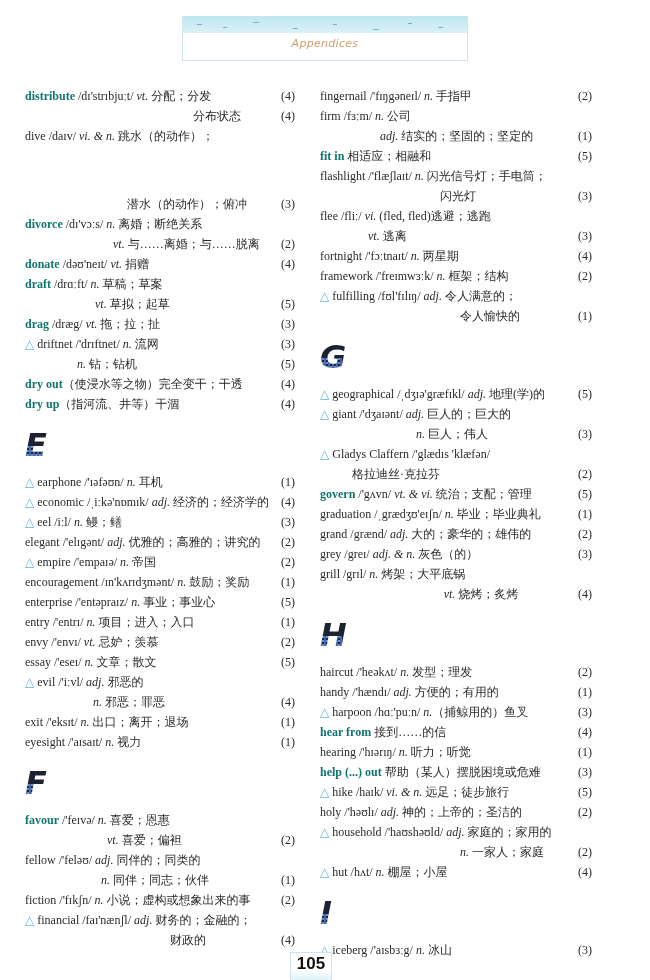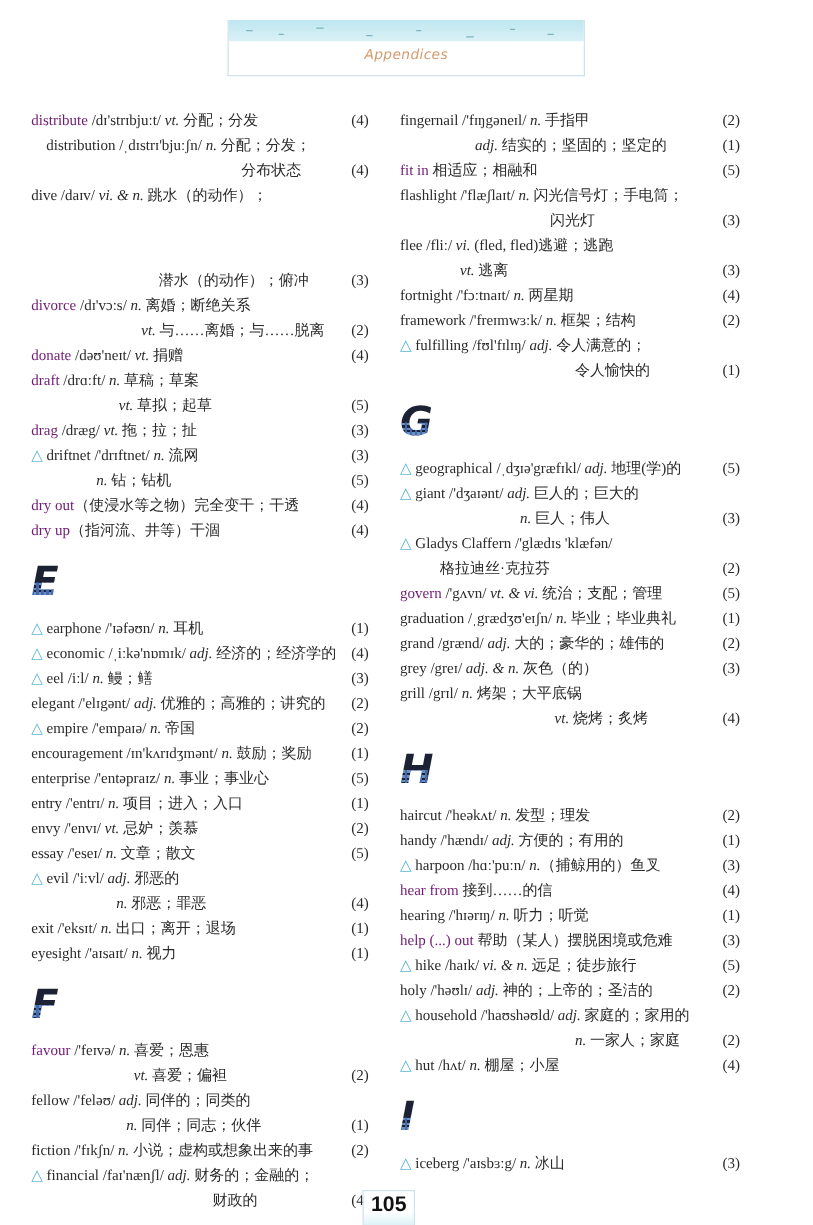--- a/index.html
+++ b/index.html
@@ -10,21 +10,21 @@
      background:linear-gradient(180deg,#bfe6f0 0%,#d9f1f6 100%); }
   .header-band .dash { position:absolute; height:1px; background:#7fb3c2; }
   .header-title { position:absolute; left:0; right:0; top:21px; text-align:center; font-family:"DejaVu Sans", sans-serif;
      font-style:italic; font-size:11px; color:#d49a6a; letter-spacing:0.3px; }
   .col { position:absolute; top:86px; font-size:12px; line-height:20px; }
   .col.left { left:25px; width:270px; }
   .col.right { left:320px; width:272px; }
   .row { position:relative; height:20px; white-space:nowrap; }
   .row .num { position:absolute; right:0; top:0; }
   .row.cont { }
-  .hw { font-weight:normal; color:#701a75; }
+  .hw { font-weight:bold; color:#0f766e; }
   .pos { font-style:italic; }
   .tri { color:#5bb6d6; font-family:"DejaVu Sans", sans-serif; font-size:12px; margin-right:3px; }
   .letter { position:relative; height:44px; margin-top:12px; margin-bottom:2px; }
   .letter .glyph { position:absolute; left:0; top:2px; font-family:"DejaVu Sans", sans-serif; font-weight:bold; font-size:32px;
      font-style:italic; color:#1c2233; line-height:34px; }
   .letter .dots { position:absolute; left:0; top:20px; width:22px; height:14px;
      background:repeating-linear-gradient(90deg,#3a6fd0 0 2px,transparent 2px 4px),
                 repeating-linear-gradient(0deg,#7aa8e8 0 2px,transparent 2px 4px); opacity:0.75; mix-blend-mode:screen; }
   .page-num { position:absolute; left:290px; top:952px; width:40px; height:28px; border:1px solid #cfe3ea; border-bottom:none;
      background:linear-gradient(180deg,#ffffff 0%,#ffffff 60%,#d9f1f6 100%); text-align:center;
@@ -42,21 +42,20 @@
     <span class="dash" style="left:150px;top:8px;width:4px"></span>
     <span class="dash" style="left:190px;top:13px;width:6px"></span>
     <span class="dash" style="left:225px;top:7px;width:4px"></span>
     <span class="dash" style="left:255px;top:11px;width:5px"></span>
   </div>
   <div class="header-title">Appendices</div>
 </div>
 
 <div class="col left" id="col-left">
     <div class="row"><span class="hw">distribute</span><span> /dɪ'strɪbjuːt/ </span><span class="pos">vt.</span><span> 分配；分发</span><span class="num">(4)</span></div>
-    <div class="row cont" style="padding-left: 12px;"><span>distribution /ˌdɪstrɪ'bjuːʃn/ </span><span class="pos">n.</span><span> 分配；分发；</span><span class="num"></span></div>
     <div class="row cont" style="padding-left: 168px;"><span>分布状态</span><span class="pos"></span><span></span><span class="num">(4)</span></div>
     <div class="row"><span>dive</span><span> /daɪv/ </span><span class="pos">vi. &amp; n.</span><span> 跳水（的动作）；</span><span class="num"></span></div>
     <div class="row cont" style="padding-left: 102px; margin-top: 48px;"><span>潜水（的动作）；俯冲</span><span class="pos"></span><span></span><span class="num">(3)</span></div>
     <div class="row"><span class="hw">divorce</span><span> /dɪ'vɔːs/ </span><span class="pos">n.</span><span> 离婚；断绝关系</span><span class="num"></span></div>
     <div class="row cont" style="padding-left: 88px;"><span></span><span class="pos">vt.</span><span> 与……离婚；与……脱离</span><span class="num">(2)</span></div>
     <div class="row"><span class="hw">donate</span><span> /dəʊ'neɪt/ </span><span class="pos">vt.</span><span> 捐赠</span><span class="num">(4)</span></div>
     <div class="row"><span class="hw">draft</span><span> /drɑːft/ </span><span class="pos">n.</span><span> 草稿；草案</span><span class="num"></span></div>
     <div class="row cont" style="padding-left: 70px;"><span></span><span class="pos">vt.</span><span> 草拟；起草</span><span class="num">(5)</span></div>
     <div class="row"><span class="hw">drag</span><span> /dræg/ </span><span class="pos">vt.</span><span> 拖；拉；扯</span><span class="num">(3)</span></div>
     <div class="row"><span class="tri">△</span><span>driftnet</span><span> /'drɪftnet/ </span><span class="pos">n.</span><span> 流网</span><span class="num">(3)</span></div>
@@ -88,20 +87,21 @@
     <div class="row"><span class="hw">favour</span><span> /'feɪvə/ </span><span class="pos">n.</span><span> 喜爱；恩惠</span><span class="num"></span></div>
     <div class="row cont" style="padding-left: 82px;"><span></span><span class="pos">vt.</span><span> 喜爱；偏袒</span><span class="num">(2)</span></div>
     <div class="row"><span>fellow</span><span> /'feləʊ/ </span><span class="pos">adj.</span><span> 同伴的；同类的</span><span class="num"></span></div>
     <div class="row cont" style="padding-left: 76px;"><span></span><span class="pos">n.</span><span> 同伴；同志；伙伴</span><span class="num">(1)</span></div>
     <div class="row"><span>fiction</span><span> /'fɪkʃn/ </span><span class="pos">n.</span><span> 小说；虚构或想象出来的事</span><span class="num">(2)</span></div>
     <div class="row"><span class="tri">△</span><span>financial</span><span> /faɪ'nænʃl/ </span><span class="pos">adj.</span><span> 财务的；金融的；</span><span class="num"></span></div>
     <div class="row cont" style="padding-left: 145px;"><span>财政的</span><span class="pos"></span><span></span><span class="num">(4)</span></div>
   </div>
 <div class="col right" id="col-right">
     <div class="row"><span>fingernail</span><span> /'fɪŋgəneɪl/ </span><span class="pos">n.</span><span> 手指甲</span><span class="num">(2)</span></div>
+    <div class="row"><span>firm</span><span> /fɜːm/ </span><span class="pos">n.</span><span> 公司</span><span class="num"></span></div>
     <div class="row cont" style="padding-left: 60px;"><span></span><span class="pos">adj.</span><span> 结实的；坚固的；坚定的</span><span class="num">(1)</span></div>
     <div class="row"><span class="hw">fit in</span><span> 相适应；相融和</span><span class="pos"></span><span></span><span class="num">(5)</span></div>
     <div class="row"><span>flashlight</span><span> /'flæʃlaɪt/ </span><span class="pos">n.</span><span> 闪光信号灯；手电筒；</span><span class="num"></span></div>
     <div class="row cont" style="padding-left: 120px;"><span>闪光灯</span><span class="pos"></span><span></span><span class="num">(3)</span></div>
     <div class="row"><span>flee</span><span> /fliː/ </span><span class="pos">vi.</span><span> (fled, fled)逃避；逃跑</span><span class="num"></span></div>
     <div class="row cont" style="padding-left: 48px;"><span></span><span class="pos">vt.</span><span> 逃离</span><span class="num">(3)</span></div>
     <div class="row"><span>fortnight</span><span> /'fɔːtnaɪt/ </span><span class="pos">n.</span><span> 两星期</span><span class="num">(4)</span></div>
     <div class="row"><span>framework</span><span> /'freɪmwɜːk/ </span><span class="pos">n.</span><span> 框架；结构</span><span class="num">(2)</span></div>
     <div class="row"><span class="tri">△</span><span>fulfilling</span><span> /fʊl'fɪlɪŋ/ </span><span class="pos">adj.</span><span> 令人满意的；</span><span class="num"></span></div>
     <div class="row cont" style="padding-left: 140px;"><span>令人愉快的</span><span class="pos"></span><span></span><span class="num">(1)</span></div>

